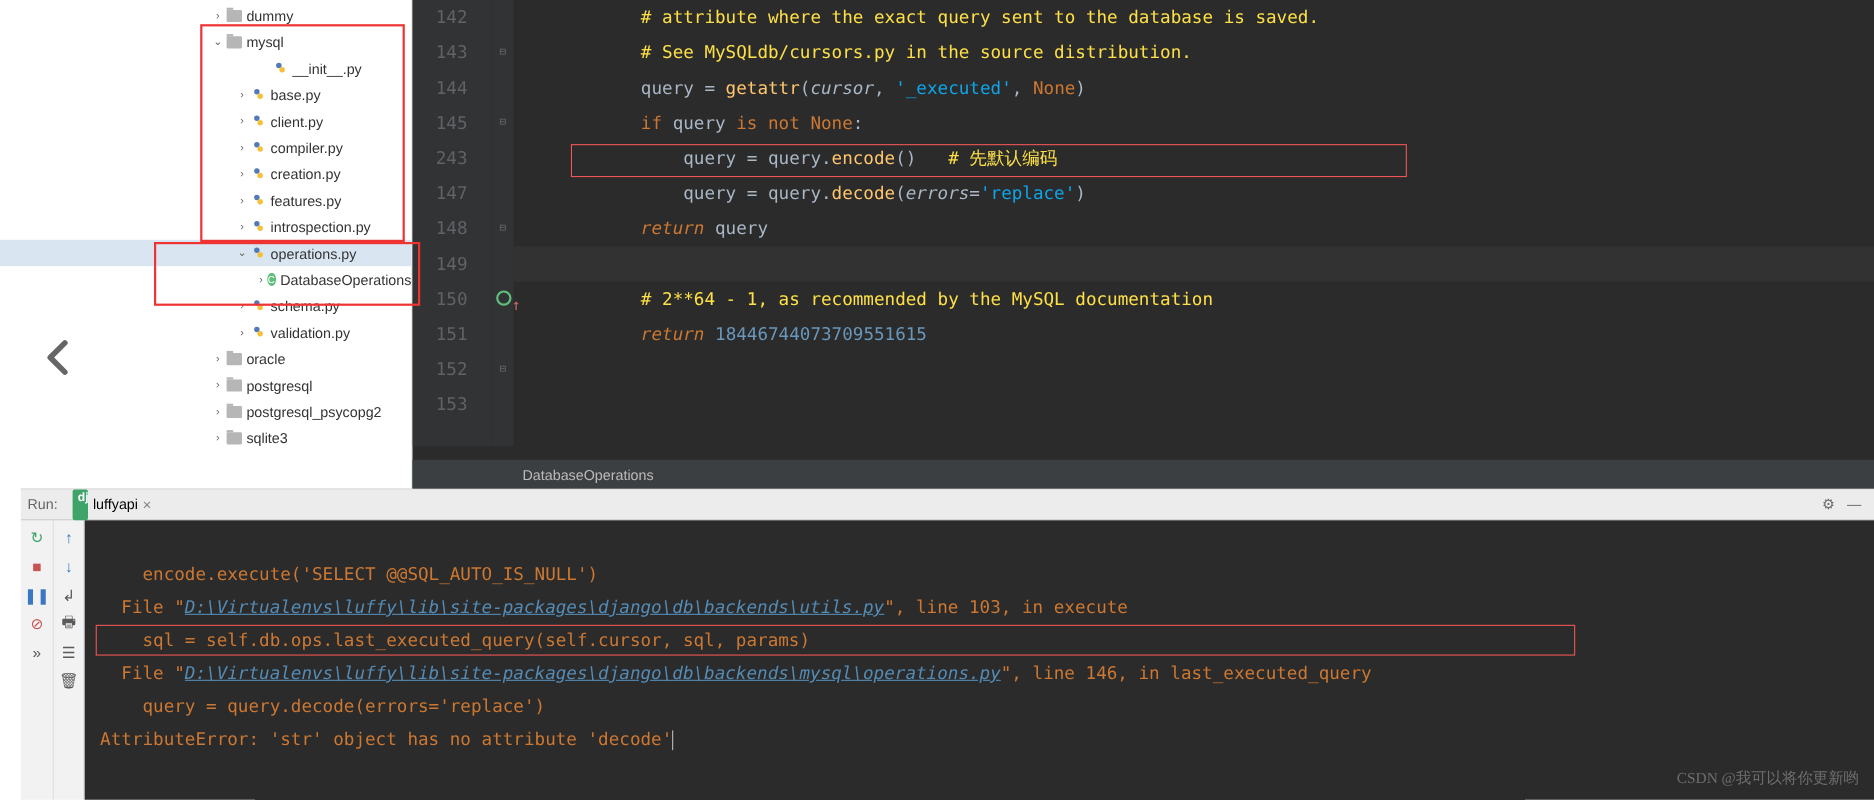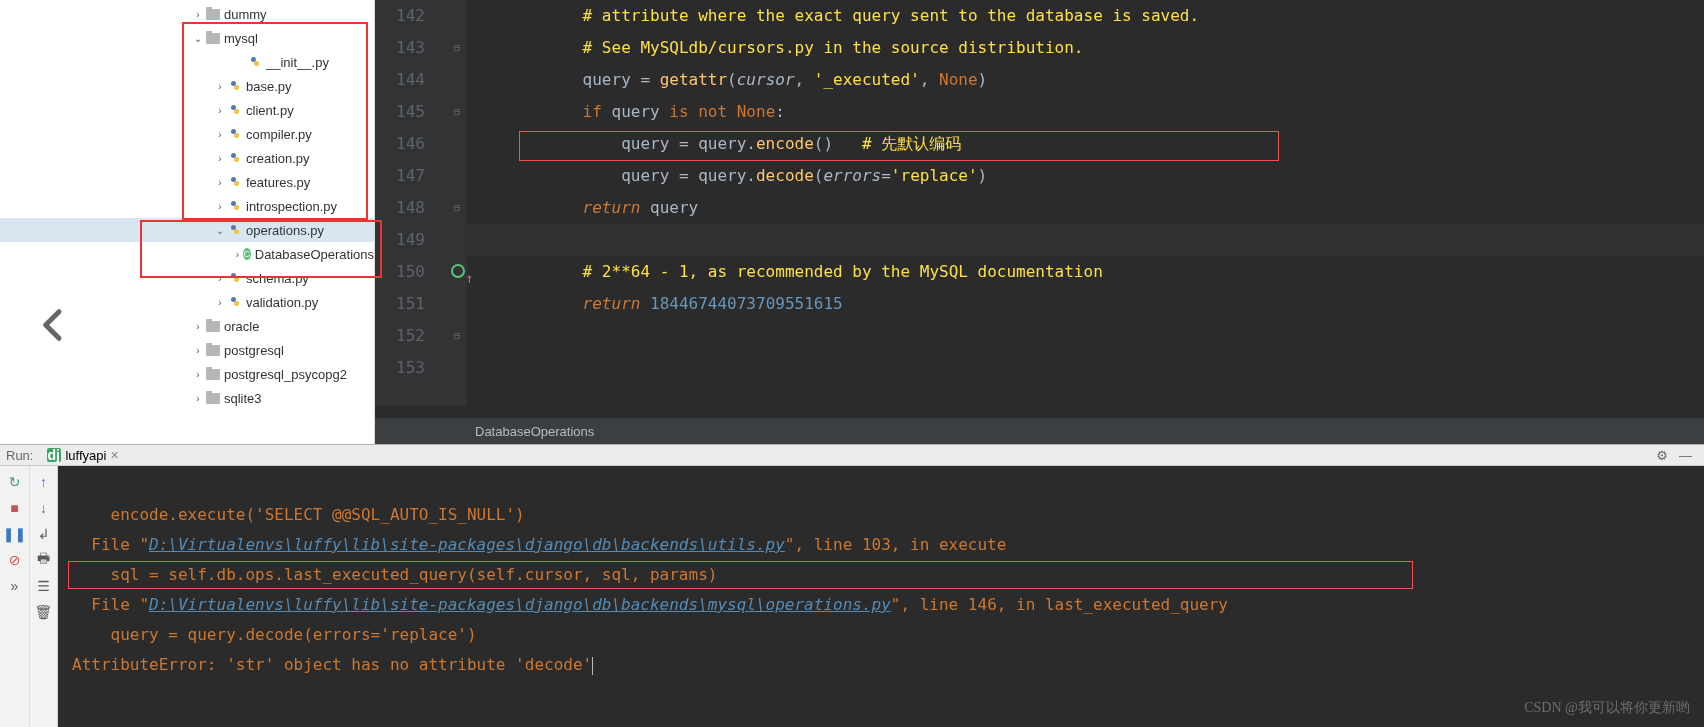--- a/index.html
+++ b/index.html
@@ -41,40 +41,40 @@
 .codelines { flex: 1; position: relative; }
 .codelines .ln { height: 32px; white-space: pre; }
 .ln.curline { background: #323232; }
 .breadcrumb { height: 26px; background: #3c3f41; color: #bbb; font-size: 13px; padding-left: 100px; display: flex; align-items: center; }
 
 
 .cm { color: #fde047; }
 .kw { color: #cc7832; }
 .kwb { color: #cc7832; }
 .fn { color: #ffc66d; }
-.st { color: #fde047; }
+.st { color: #0ea5e9; }
 .pa { color: #a9b7c6; font-style: italic; }
 .ita { font-style: italic; margin-top: 29px; }
 .num { color: #6897bb; }
 .self { color: #94558d; }
 .none { color: #cc7832; }
 
 
 .g-ov { position: absolute; left: 4px; top: 8px; width: 14px; height: 14px; border-radius: 50%; border: 2px solid #5fbf7b; }
 .g-up { position: absolute; left: 4px; top: 6px; color: #c96868; font-size: 14px; }
 
 
 .ed-redbox { position: absolute; border: 1px solid #e55; pointer-events: none; }
 
 
-.runpanel { height: 283px; display: flex; flex-direction: column; border-top: 1px solid #b1b1b1; }
+.runpanel { height: 283px; display: flex; flex-direction: column; border-top: 1px solid #b1b1b1; margin-left: 19px; }
 .runhead { height: 28px; background: #ececec; display: flex; align-items: center; padding-left: 6px; font-size: 13px; border-bottom: 1px solid #ccc; position: relative; }
 .runhead .lbl { color: #666; margin-right: 8px; }
 .runhead .tab { display: flex; align-items: center; gap: 4px; padding: 2px 6px; }
-.dj-ic { display: inline-block; width: 14px; height: 14px; background: #3fa46a; color: #fff; font-size: 14px; line-height: 14px; text-align: left; font-weight: bold; border-radius: 2px; }
+.dj-ic { display: inline-block; width: 14px; height: 28px; background: #3fa46a; color: #fff; font-size: 11px; line-height: 14px; text-align: right; font-weight: bold; border-radius: 2px; }
 .tab-x { color: #888; font-size: 14px; cursor: pointer; }
 .gear { position: absolute; right: 36px; color: #6a6a6a; }
 .min { position: absolute; right: 12px; color: #6a6a6a; }
 
 .runbody { flex: 1; display: flex; }
 .runtools { width: 30px; background: #f2f2f2; display: flex; flex-direction: column; align-items: center; gap: 10px; padding-top: 8px; border-right: 1px solid #ddd; }
 .runtools2 { width: 28px; background: #f2f2f2; display: flex; flex-direction: column; align-items: center; gap: 10px; padding-top: 8px; border-right: 1px solid #d3d3d3; }
 .tool-ic { width: 16px; height: 16px; display: flex; align-items: center; justify-content: center; font-size: 14px; color: #5a5a5a; cursor: pointer; }
 .rerun { color: #3fa46a; }
 .stop { color: #c75450; }
@@ -199,21 +199,21 @@
       </div>
     </div>
 
   <div class="editor">
     <div class="codearea">
       <div class="gutter" id="gutter">
           <div>142</div>
           <div>143</div>
           <div>144</div>
           <div>145</div>
-          <div>146</div>
+          <div>243</div>
           <div>147</div>
           <div>148</div>
           <div>149</div>
           <div>150</div>
           <div>151</div>
           <div>152</div>
           <div>153</div>
         </div>
       <div class="folds">
         <div></div>

